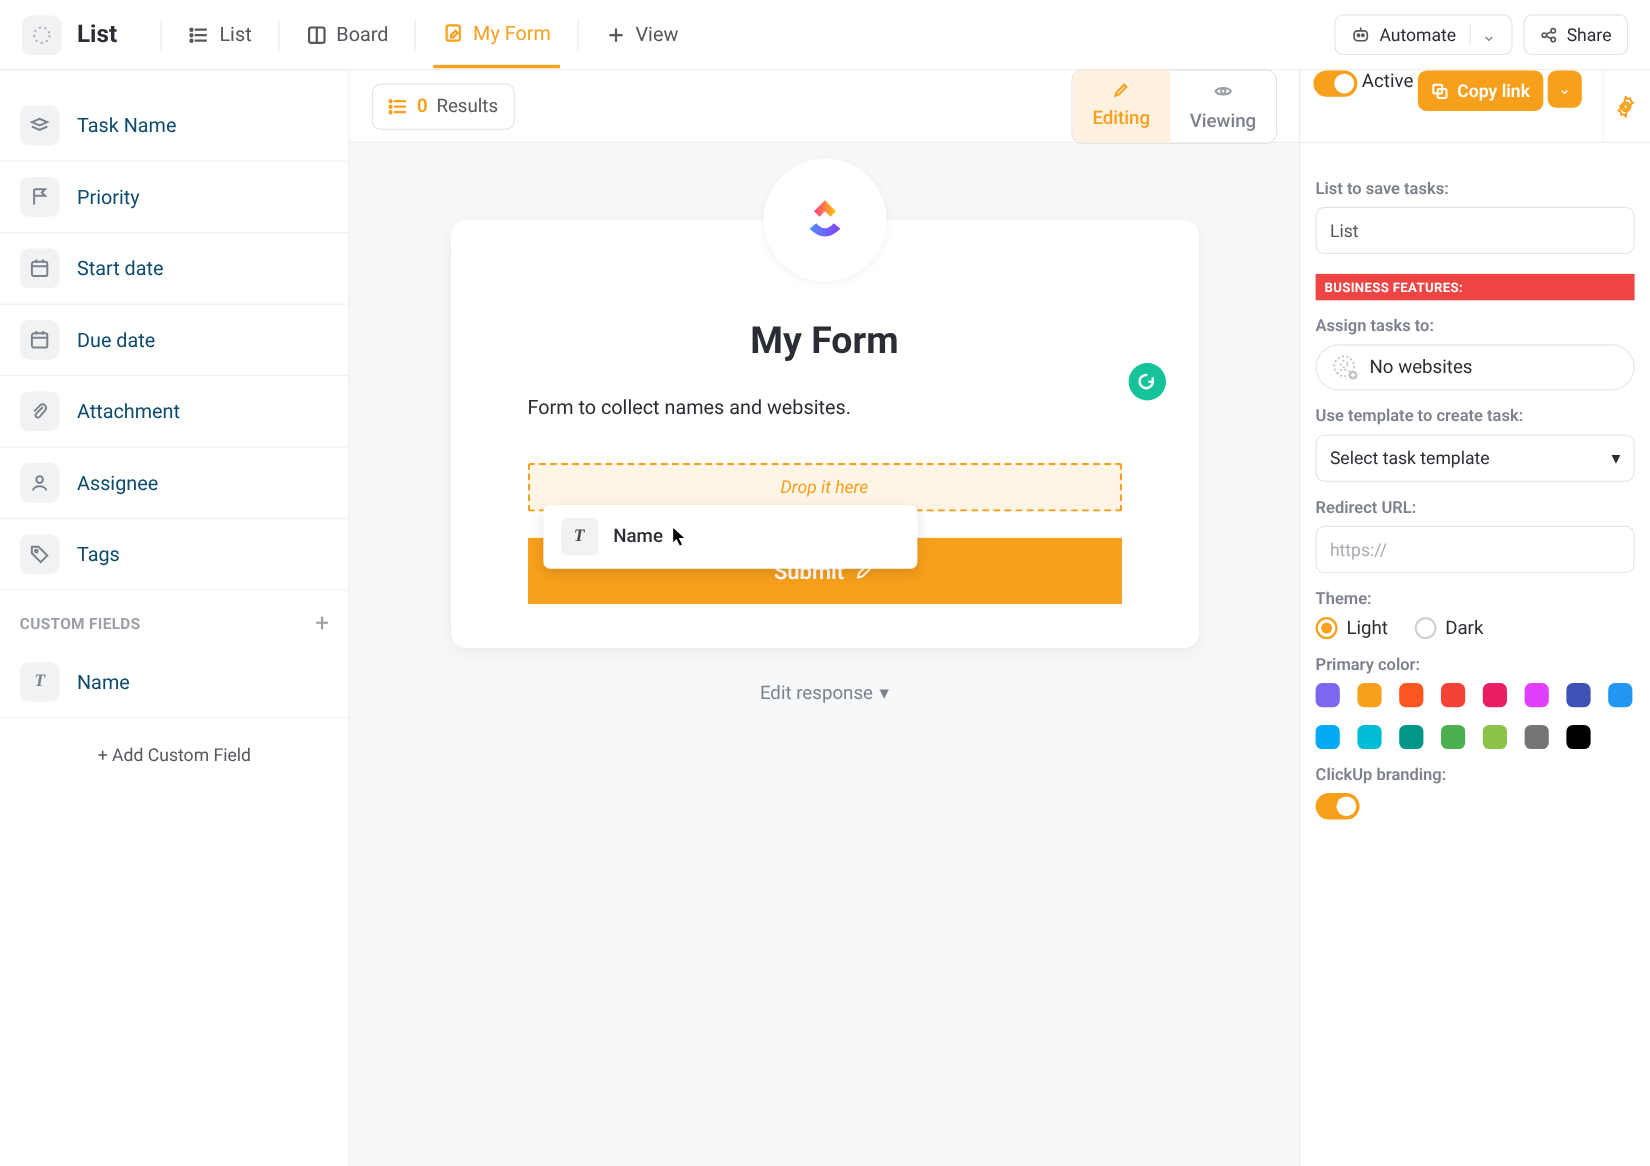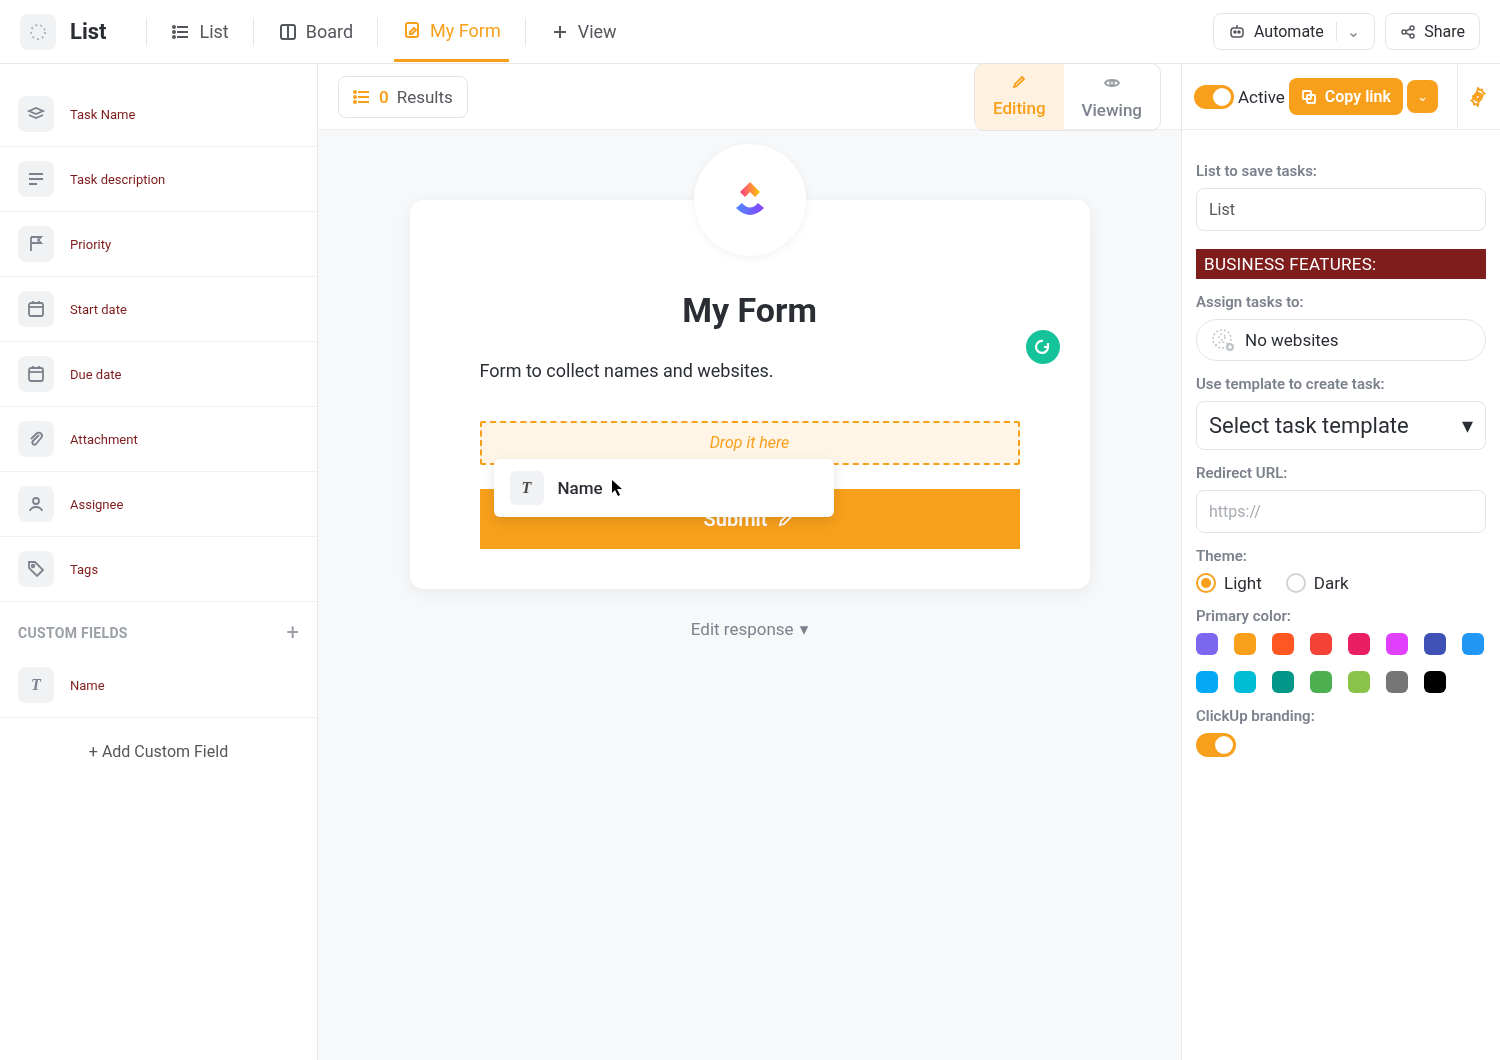--- a/index.html
+++ b/index.html
@@ -18,21 +18,21 @@
 .topbar .btn .caret { border-left: 1px solid #e4e4e4; padding-left: 10px; margin-left: 4px; color: #888; }
 
 
 .main { display: flex; height: calc(100% - 64px); }
 
 
 .sidebar { width: 318px; border-right: 1px solid #e8e8e8; padding: 18px 0; overflow-y: auto; }
 .sidebar .section-title { font-size: 14px; font-weight: 700; color: #9aa0a6; letter-spacing: 0.3px; padding: 12px 18px 10px; }
 .sidebar .field-row { display: flex; align-items: center; gap: 16px; padding: 14px 18px; border-bottom: 1px solid #f1f1f1; cursor: grab; }
 .sidebar .field-row .ficon { width: 36px; height: 36px; background: #f1f2f4; border-radius: 8px; display: flex; align-items: center; justify-content: center; color: #7c828d; }
-.sidebar .field-row .flabel { font-size: 13px; color: #7f1d1d; }
+.sidebar .field-row .flabel { font-size: 18px; color: #0c4a6e; }
 .sidebar .section-header { display: flex; align-items: center; justify-content: space-between; padding: 18px 18px 8px; }
 .sidebar .add-custom { text-align: center; font-size: 16px; color: #54575c; padding: 24px 0; cursor: pointer; }
 
 
 .canvas { flex: 1; background: #f7f8f9; position: relative; display: flex; flex-direction: column; align-items: center; border-right: 1px solid #e8e8e8; }
 .canvas-toolbar { width: 100%; height: 66px; background: #fff; border-bottom: 1px solid #eee; display: flex; align-items: center; padding: 0 20px; gap: 12px; }
 .results-btn { display: flex; align-items: center; gap: 8px; border: 1px solid #e4e4e4; border-radius: 8px; padding: 10px 14px; font-size: 17px; cursor: pointer; color: #54575c; background: #fff; }
 .results-btn .rcount { color: #f8a01c; font-weight: 600; }
 .canvas-toolbar .spacer { flex: 1; }
 .mode-seg { display: flex; border: 1px solid #e4e4e4; border-radius: 10px; overflow: hidden; }
@@ -50,35 +50,35 @@
 .drag-chip { background: #fff; border-radius: 6px; box-shadow: 0 4px 12px rgba(0,0,0,0.12); padding: 12px 16px; display: flex; align-items: center; gap: 14px; width: 340px; position: absolute; left: 84px; bottom: 72px; z-index: 5; }
 .drag-chip .chip-icon { width: 34px; height: 34px; background: #f1f2f4; border-radius: 6px; display: flex; align-items: center; justify-content: center; font-style: italic; font-weight: 600; color: #4a4a4a; font-family: Georgia, serif; }
 .drag-chip .chip-label { font-size: 17px; color: #2a2e34; font-weight: 500; }
 .drag-chip .cursor { margin-left: -6px; }
 .submit-btn { margin-top: 24px; height: 60px; background: #f8a01c; color: #fff; border: none; font-size: 20px; font-weight: 600; display: flex; align-items: center; justify-content: center; gap: 10px; width: 540px; cursor: pointer; }
 .edit-response { margin-top: 30px; font-size: 17px; color: #7c828d; cursor: pointer; display: flex; align-items: center; gap: 6px; justify-content: center; width: 100%; }
 .below { margin-top: 12px; text-align: center; }
 
 
 .rightbar { width: 318px; background: #fff; display: flex; flex-direction: column; }
-.rightbar-top { height: 66px; border-bottom: 1px solid #eee; display: flex; align-items: center; padding: 0 12px; gap: 4px; }
+.rightbar-top { height: 66px; border-bottom: 1px solid #eee; display: flex; align-items: flex-start; padding: 0 12px; gap: 4px; }
 .toggle { width: 40px; height: 24px; background: #f8a01c; border-radius: 12px; position: relative; cursor: pointer; }
 .toggle .knob { width: 18px; height: 18px; background: #fff; border-radius: 50%; position: absolute; top: 3px; right: 3px; }
 .active-lbl { font-size: 17px; color: #2a2e34; }
 .copy-btn { background: #f8a01c; color: #fff; border: none; border-radius: 8px; padding: 9px 12px; font-size: 16px; font-weight: 600; display: flex; align-items: center; gap: 8px; cursor: pointer; }
 .copy-caret { background: #f8a01c; color: #fff; border: none; border-radius: 8px; padding: 9px 10px; cursor: pointer; }
 .gear { color: #f8a01c; font-size: 20px; margin-left: auto; padding-left: 10px; border-left: 1px solid #eee; cursor: pointer; height: 100%; display: flex; align-items: center; }
 
 .config { padding: 18px 14px; overflow-y: auto; }
 .config .lbl { font-size: 15px; color: #7c828d; font-weight: 600; margin: 14px 0 8px; }
 .config .inp { width: 100%; border: 1px solid #e4e4e4; border-radius: 8px; padding: 11px 12px; font-size: 16px; color: #54575c; background: #fff; }
 .config .inp::placeholder { color: #a8adb3; }
-.badge-biz { background: #7f1d1d; color: #fff; font-size: 17px; font-weight: 400; padding: 5px 8px; letter-spacing: 0.3px; margin-top: 18px; display: block; }
+.badge-biz { background: #ef4444; color: #fff; font-size: 12px; font-weight: 700; padding: 5px 8px; letter-spacing: 0.3px; margin-top: 18px; display: block; }
 .assignee-chip { border: 1px solid #e4e4e4; border-radius: 22px; padding: 8px 14px; display: flex; align-items: center; gap: 10px; font-size: 17px; color: #2a2e34; cursor: pointer; }
-.select { width: 100%; border: 1px solid #e4e4e4; border-radius: 8px; padding: 11px 12px; font-size: 22px; display: flex; justify-content: space-between; align-items: center; cursor: pointer; color: #2a2e34; }
+.select { width: 100%; border: 1px solid #e4e4e4; border-radius: 8px; padding: 11px 12px; font-size: 16px; display: flex; justify-content: space-between; align-items: center; cursor: pointer; color: #2a2e34; }
 .radio-row { display: flex; gap: 24px; align-items: center; }
 .radio { display: flex; align-items: center; gap: 8px; font-size: 17px; color: #2a2e34; cursor: pointer; }
 .radio .circ { width: 20px; height: 20px; border: 2px solid #d0d4d9; border-radius: 50%; display: flex; align-items: center; justify-content: center; }
 .radio.sel .circ { border-color: #f8a01c; }
 .radio.sel .circ::after { content: ''; width: 10px; height: 10px; background: #f8a01c; border-radius: 50%; }
 .swatches { display: flex; flex-wrap: wrap; gap: 16px; margin-top: 6px; }
 .swatch { width: 22px; height: 22px; border-radius: 6px; cursor: pointer; }
 
 svg { display: block; }
 </style>
@@ -169,30 +169,20 @@
   <div class="sidebar">
 
     <div class="field-row">
       <div class="ficon">
           <svg width="20" height="20" viewBox="0 0 20 20" stroke="#7c828d" stroke-width="1.8" fill="none">
             <path d="M3 7 L10 4 L17 7 L10 10 Z"></path>
             <path d="M3 11 L10 14 L17 11"></path>
           </svg>
         </div>
       <div class="flabel">Task Name</div>
-    </div>
-    <div class="field-row">
-      <div class="ficon">
-          <svg width="20" height="20" viewBox="0 0 20 20" stroke="#7c828d" stroke-width="2">
-            <line x1="3" y1="5" x2="17" y2="5"></line>
-            <line x1="3" y1="10" x2="17" y2="10"></line>
-            <line x1="3" y1="15" x2="11" y2="15"></line>
-          </svg>
-        </div>
-      <div class="flabel">Task description</div>
     </div>
     <div class="field-row">
       <div class="ficon">
           <svg width="20" height="20" viewBox="0 0 20 20" stroke="#7c828d" stroke-width="1.8" fill="none">
             <path d="M5 3 V17 M5 3 H15 L12 6 L15 9 H5"></path>
           </svg>
         </div>
       <div class="flabel">Priority</div>
     </div>
     <div class="field-row">

